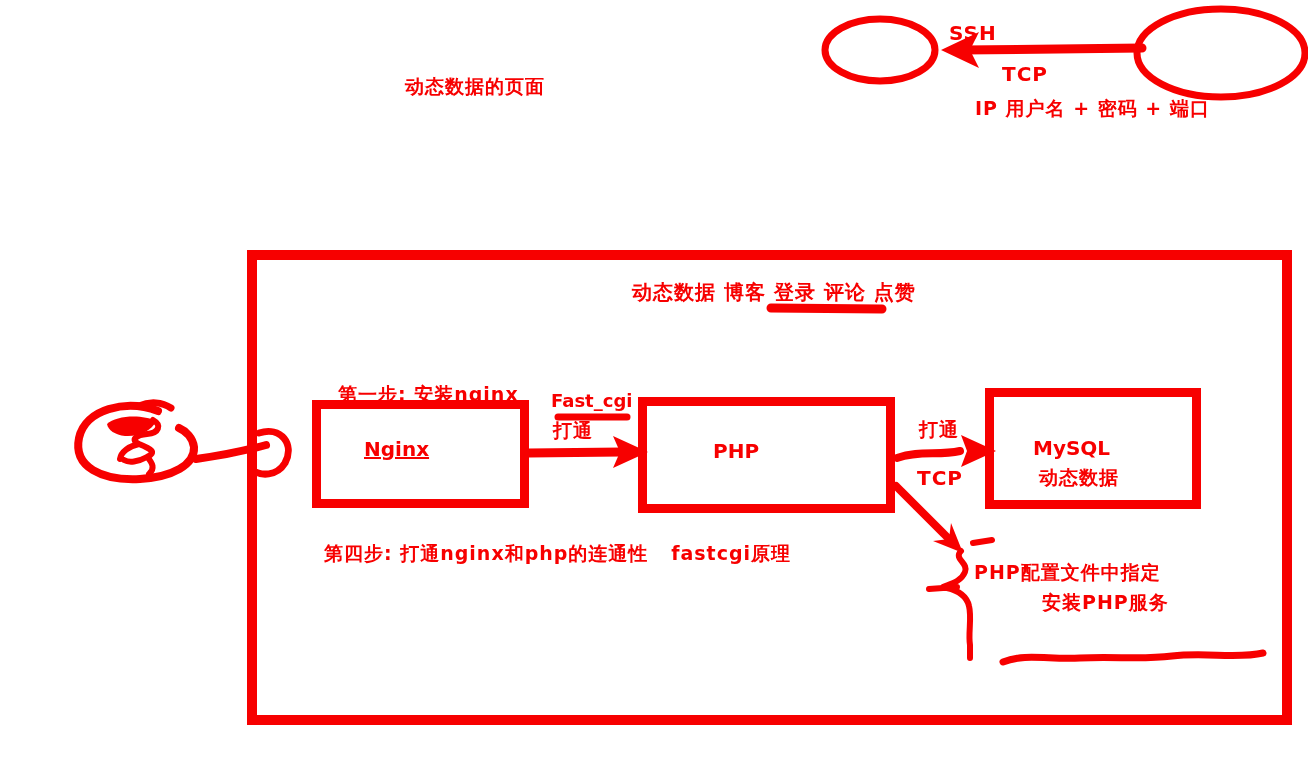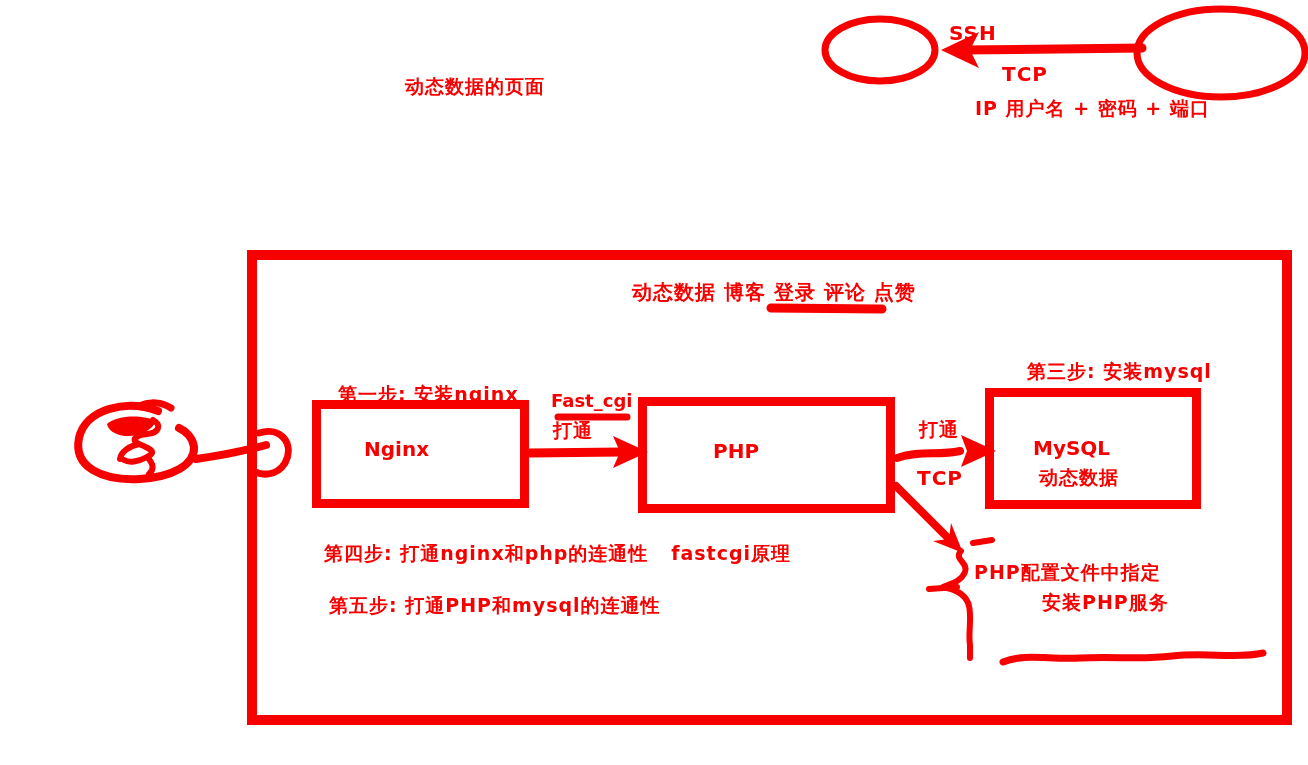--- a/index.html
+++ b/index.html
@@ -84,32 +84,30 @@
 
   <div class="t" style="left:405px; top:76px; font-size:19px;">动态数据的页面</div>
 
   <div class="t" style="left:949px; top:22px; font-size:20px;">SSH</div>
   <div class="t" style="left:1002px; top:63px; font-size:20px;">TCP</div>
   <div class="t" style="left:975px; top:98px; font-size:19px;">IP 用户名 + 密码 + 端口</div>
 
   <div class="t" style="left:632px; top:281px; font-size:20px;">动态数据 博客 登录 评论 点赞</div>
 
   <div class="t" style="left:338px; top:384px; font-size:19px;">第一步: 安装nginx</div>
-  <div class="t" style="left:1027px; top:361px; font-size:19px;">第三步: 安装mysql</div>
 
   <div class="t" style="left:551px; top:391px; font-size:18px; letter-spacing:0;">Fast_cgi</div>
   <div class="t" style="left:553px; top:420px; font-size:19px;">打通</div>
 
-  <div class="t" style="left:364px; top:438px; font-size:20px; letter-spacing:0;">Nginx</div>
+  <div class="t" style="left:364px; top:438px; font-size:20px; letter-spacing:0;text-decoration:underline;">Nginx</div>
   <div class="t" style="left:713px; top:440px; font-size:20px; letter-spacing:0;">PHP</div>
   <div class="t" style="left:1033px; top:437px; font-size:20px; letter-spacing:0;">MySQL</div>
   <div class="t" style="left:1039px; top:467px; font-size:19px;">动态数据</div>
 
   <div class="t" style="left:919px; top:419px; font-size:19px;">打通</div>
   <div class="t" style="left:917px; top:467px; font-size:20px;">TCP</div>
 
   <div class="t pre" style="left:324px; top:543px; font-size:19px;">第四步: 打通nginx和php的连通性   fastcgi原理</div>
-  <div class="t" style="left:329px; top:595px; font-size:19px;">第五步: 打通PHP和mysql的连通性</div>
 
   <div class="t" style="left:974px; top:562px; font-size:19px;">PHP配置文件中指定</div>
   <div class="t" style="left:1042px; top:592px; font-size:19px;">安装PHP服务</div>
 
 </div>
 
 </body></html>

